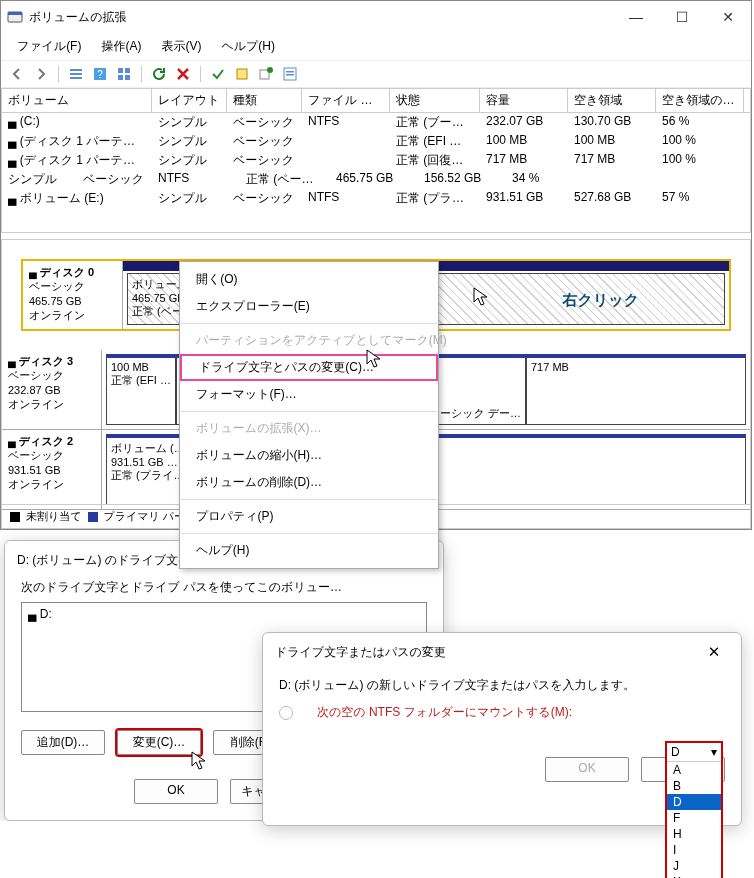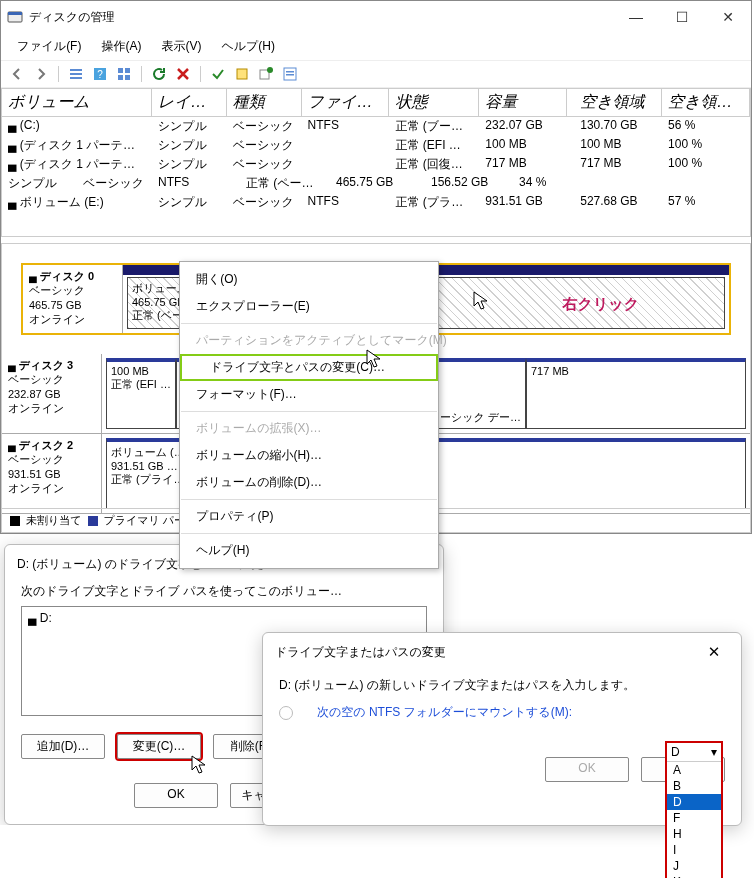--- a/index.html
+++ b/index.html
@@ -9,86 +9,86 @@
   .titlebar .icon { width:16px; height:16px; display:flex; align-items:center; justify-content:center; margin-right:6px; }
   .titlebar .title { flex:1; font-size:12px; }
   .winbtns { display:flex; }
   .winbtn { width:46px; height:32px; display:flex; align-items:center; justify-content:center; font-size:14px; color:#333; }
   .menubar { display:flex; padding:2px 6px; border-bottom:1px solid #eee; }
   .menuitem { padding:3px 10px; }
   .toolbar { display:flex; align-items:center; padding:3px 6px; border-bottom:1px solid #eee; gap:4px; }
   .tbtn { width:20px; height:20px; display:flex; align-items:center; justify-content:center; font-size:12px; color:#555; }
   .tbtn svg { width:16px; height:16px; }
   .sep { width:1px; height:16px; background:#ccc; margin:0 3px; }
-  .tablehead { display:flex; border:1px solid #ccc; background:#fff; font-size:16px;font-style:italic; }
+  .tablehead { display:flex; border:1px solid #ccc; background:#fff; font-size:12px; }
   .th { border-right:1px solid #ccc; padding:3px 6px; overflow:hidden; white-space:nowrap; text-overflow:ellipsis; }
   .tbody { border-left:1px solid #ccc; border-right:1px solid #ccc; border-bottom:1px solid #ccc; height:120px; overflow:hidden; }
   .tr { display:flex; font-size:12px; padding:0; }
   .td { padding:1px 6px; overflow:hidden; white-space:nowrap; text-overflow:ellipsis; }
   .diskpanel { border:1px solid #ccc; margin-top:6px; height:290px; position:relative; }
   .diskrow { display:flex; border-bottom:1px solid #aaa; height:80px; }
   .diskinfo { width:100px; border-right:1px solid #aaa; padding:4px 6px; font-size:11px; line-height:1.3; }
   .diskinfo .dname { font-weight:bold; }
   .diskmap { flex:1; position:relative; padding:4px; display:flex; gap:0; }
   .part { border:1px solid #444; display:flex; flex-direction:column; font-size:11px; padding:3px 4px; overflow:hidden; white-space:nowrap; }
   .part-border-blue { border-top:4px solid #2a3a9a; }
   .hatch { background-image:repeating-linear-gradient(45deg,#d0d0d0 0,#d0d0d0 1px,transparent 1px,transparent 6px); }
-  .ann { position:absolute; color:#be185d; font-weight:bold; font-size:15px; pointer-events:none; }
+  .ann { position:absolute; color:#0c4a6e; font-weight:bold; font-size:15px; pointer-events:none; }
   .legend { display:flex; align-items:center; gap:6px; padding:4px 8px; border-top:1px solid #ccc; font-size:11px; position:absolute; bottom:0; left:0; right:0; }
   .sw { width:10px; height:10px; display:inline-block; }
   .ctxmenu { position:absolute; top:260px; left:178px; width:260px; background:#fff; border:1px solid #aaa; box-shadow:2px 2px 6px rgba(0,0,0,.25); padding:4px 0; font-size:12px; z-index:20; }
   .ctxitem { padding:5px 16px; white-space:nowrap; }
   .ctxitem.disabled { color:#aaa; }
-  .ctxitem.hl { border:2px solid #84cc16; padding:3px 28px; }
+  .ctxitem.hl { border:2px solid #ec4899; padding:3px 17px; }
   .ctxsep { height:1px; background:#ddd; margin:3px 1px; }
   .cursor { position:absolute; width:16px; height:20px; pointer-events:none; z-index:30; }
   .cursor svg { width:16px; height:20px; }
   
   .dlg { position:relative; margin-top:10px; border:1px solid #bbb; border-radius:6px; box-shadow:0 4px 18px rgba(0,0,0,.2); background:#fff; }
   .dlg-title { display:flex; align-items:center; padding:10px 12px 4px; font-size:12px; }
   .dlg-title .t { flex:1; }
   .dlg-close { width:30px; text-align:center; font-size:15px; }
   .dlg-body { padding:6px 16px 16px; font-size:12px; }
   .listbox { border:1px solid #888; height:110px; padding:4px 6px; font-size:12px; }
   .btnrow { display:flex; gap:12px; margin-top:18px; }
   .btn { border:1px solid #888; background:#fdfdfd; padding:3px 0; width:84px; text-align:center; font-size:12px; border-radius:2px; }
   .btn.hl { outline:2px solid #c00; }
   .dlg2 { position:absolute; left:262px; top:622px; width:480px; z-index:40; }
   .radio { display:flex; align-items:center; gap:6px; margin:8px 0; }
   .radio-dot { width:14px; height:14px; border:1px solid #0067c0; border-radius:50%; display:flex; align-items:center; justify-content:center; }
   .radio-dot.on::after { content:""; width:8px; height:8px; background:#0067c0; border-radius:50%; }
-  .radio.disabled { color:#1d4ed8;gap:24px; }
+  .radio.disabled { color:#b91c1c;gap:24px; }
   .radio.disabled .radio-dot { border-color:#bbb; }
   .dropdown { position:absolute; right:18px; top:76px; width:58px; border:2px solid #c00; font-size:12px; background:#fff; z-index:50; }
   .dropdown .sel { display:flex; align-items:center; justify-content:space-between; padding:2px 4px; border-bottom:1px solid #ccc; }
   .dropdown .opts { }
   .dropdown .opt { padding:1px 6px; }
   .dropdown .opt.active { background:#0a64c7; color:#fff; }
   .main-wrap { width:752px; }
   .cols-volume { width:150px; }
   .cols-layout { width:75px; }
   .cols-type   { width:75px; }
   .cols-fs     { width:88px; }
   .cols-status { width:90px; }
   .cols-cap    { width:88px; }
-  .cols-free   { width:88px;margin-left:7px; }
+  .cols-free   { width:88px; }
   .cols-pct    { width:88px; }
 </style>
 </head>
 <body>
 
 <div class="window main-wrap" style="position:relative;">
   <div class="titlebar">
     <span class="icon">
       <svg viewBox="0 0 16 16">
           <rect x="1" y="3" width="14" height="10" rx="1" fill="#eee" stroke="#555"></rect>
           <rect x="1" y="3" width="14" height="3" fill="#3a66b5"></rect>
         </svg>
     </span>
-    <span class="title">ディスクの管理</span>
+    <span class="title">ボリュームの拡張</span>
     <div class="winbtns">
       <div class="winbtn">—</div>
       <div class="winbtn">☐</div>
       <div class="winbtn">✕</div>
     </div>
   </div>
 
   <div class="menubar">
     <div class="menuitem">ファイル(F)</div>
     <div class="menuitem">操作(A)</div>

